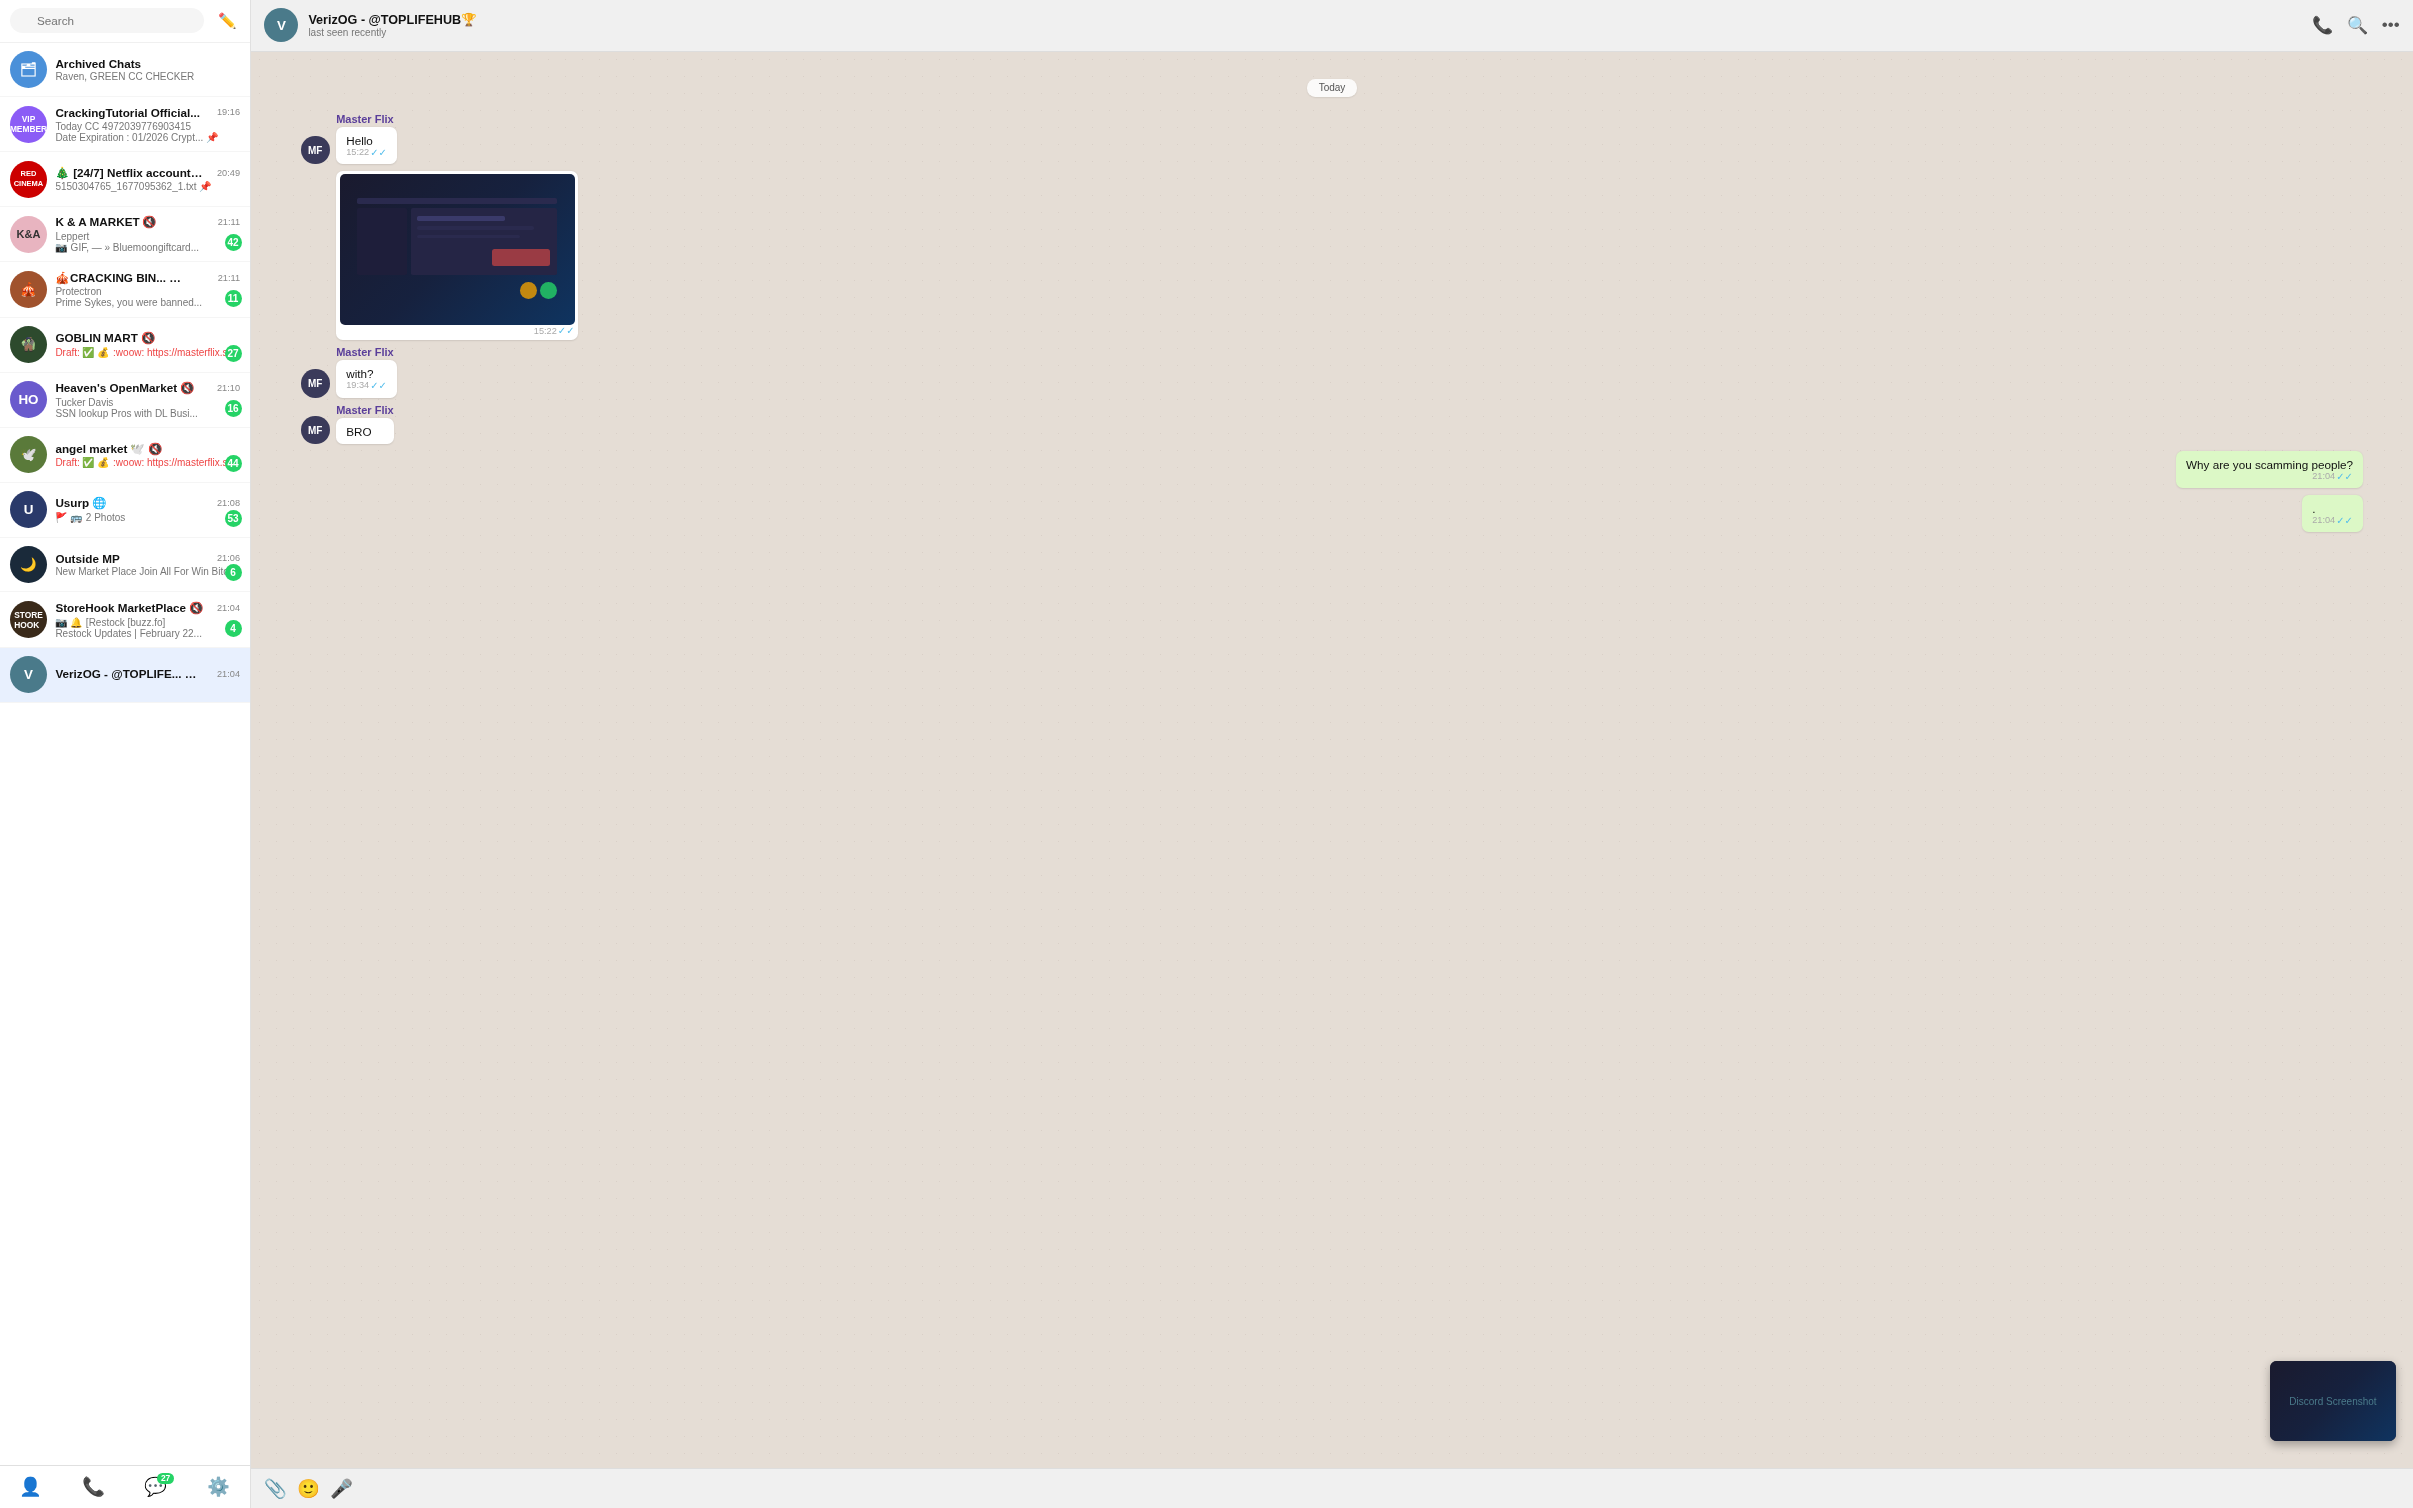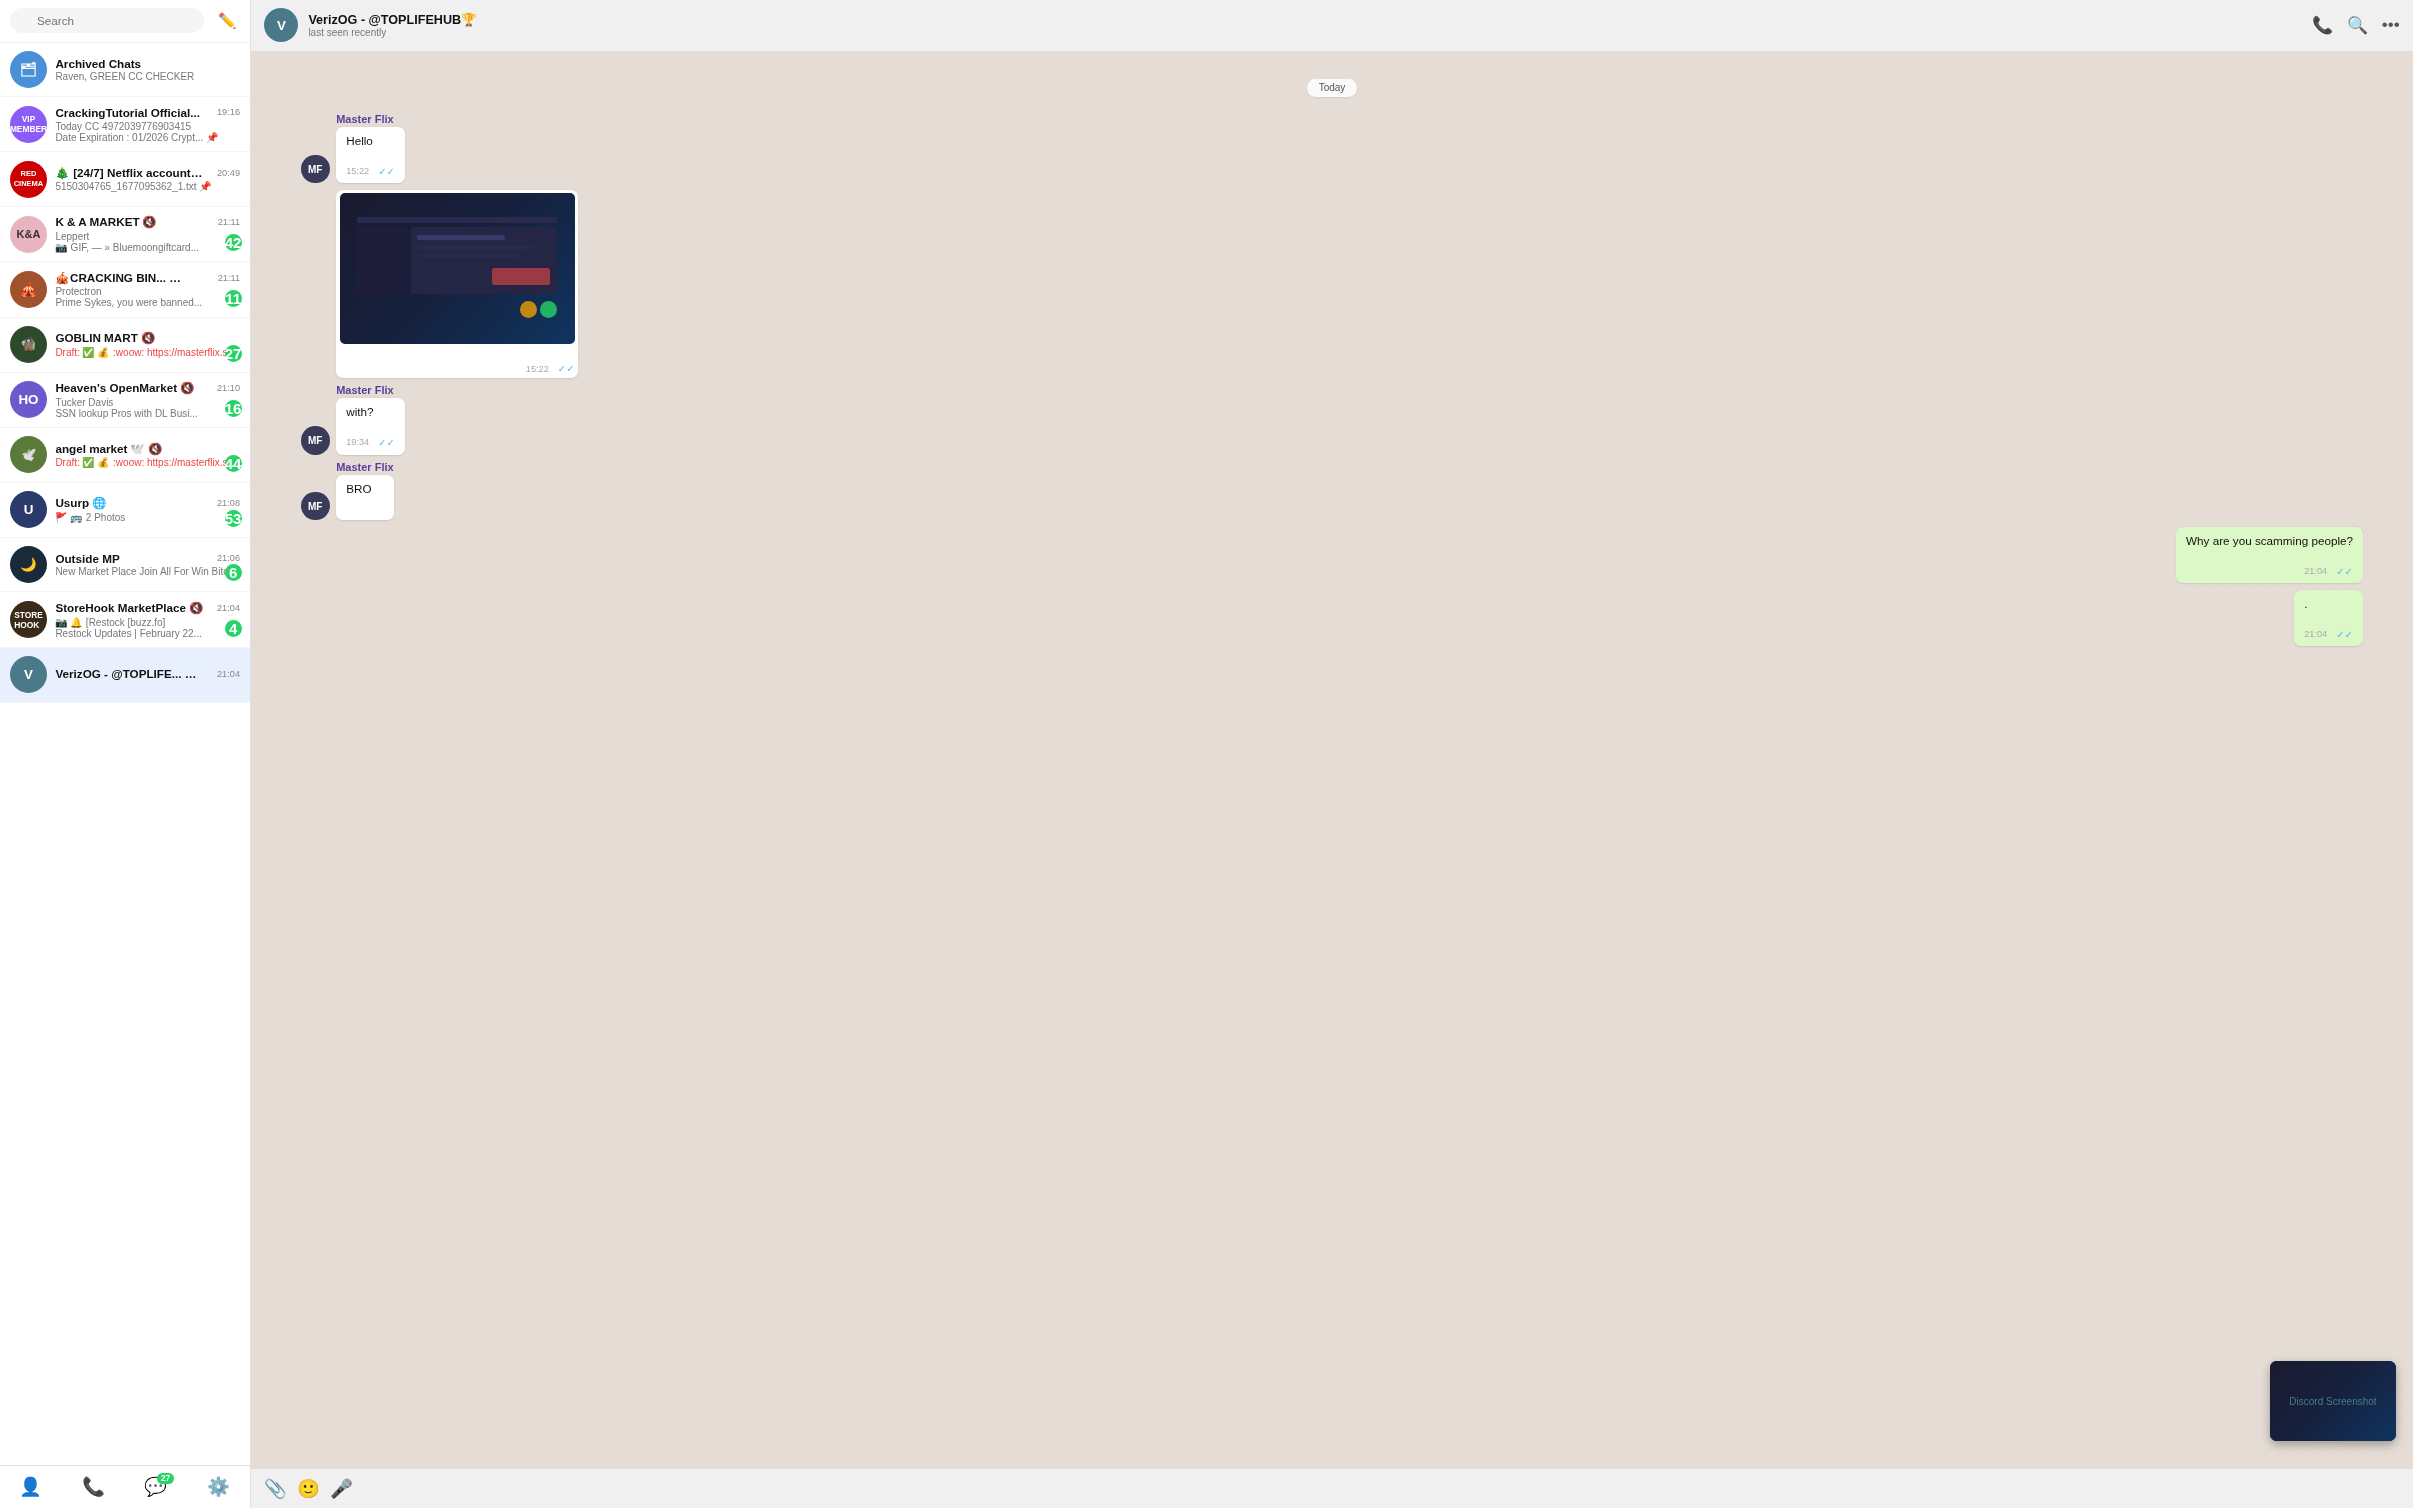--- a/index.html
+++ b/index.html
@@ -124,21 +124,21 @@
     }
 
     .chat-preview.draft { color: #e44; }
 
     .badge {
       background: #25d366;
       color: white;
       border-radius: 50%;
       min-width: 17px;
       height: 17px;
-      font-size: 15px;
+      font-size: 10px;
       display: flex;
       align-items: center;
       justify-content: center;
       position: absolute;
       right: 8.4px;
       bottom: 10px;
       font-weight: bold;
     }
 
     
@@ -281,25 +281,25 @@
     }
 
     .bubble.outgoing-bubble {
       background: #dcf8c6;
     }
 
     .bubble-time {
       font-size: 9.2px;
       color: #aaa;
       text-align: right;
-      margin-top: 19px;
+      margin-top: 0;
       display: flex;
       justify-content: flex-end;
       align-items: center;
-      gap: 9px;
+      gap: 1px;
     }
 
     .check-marks { color: #53bdeb; font-size: 10px; }
 
     .screenshot-preview {
       width: 235px;
       height: 151px;
       background: #1a1a2e;
       border-radius: 5px;
       display: flex;

